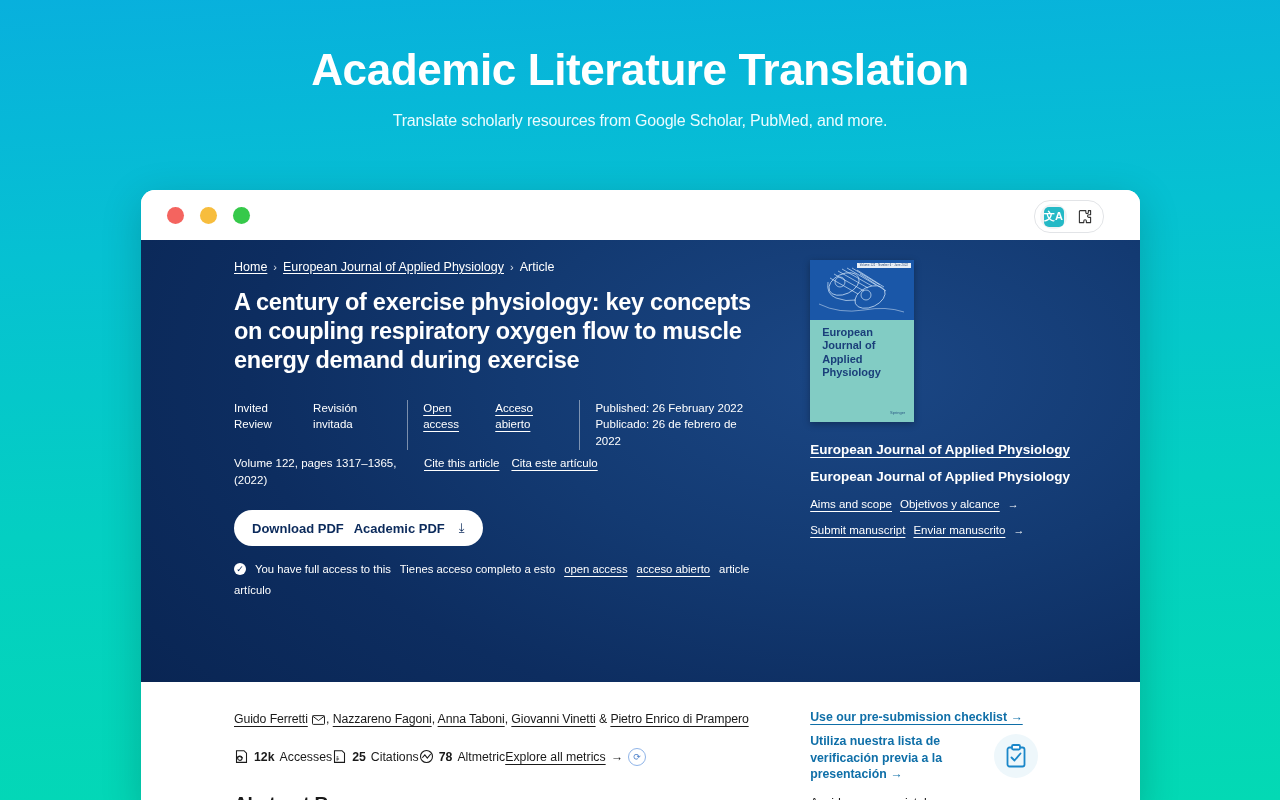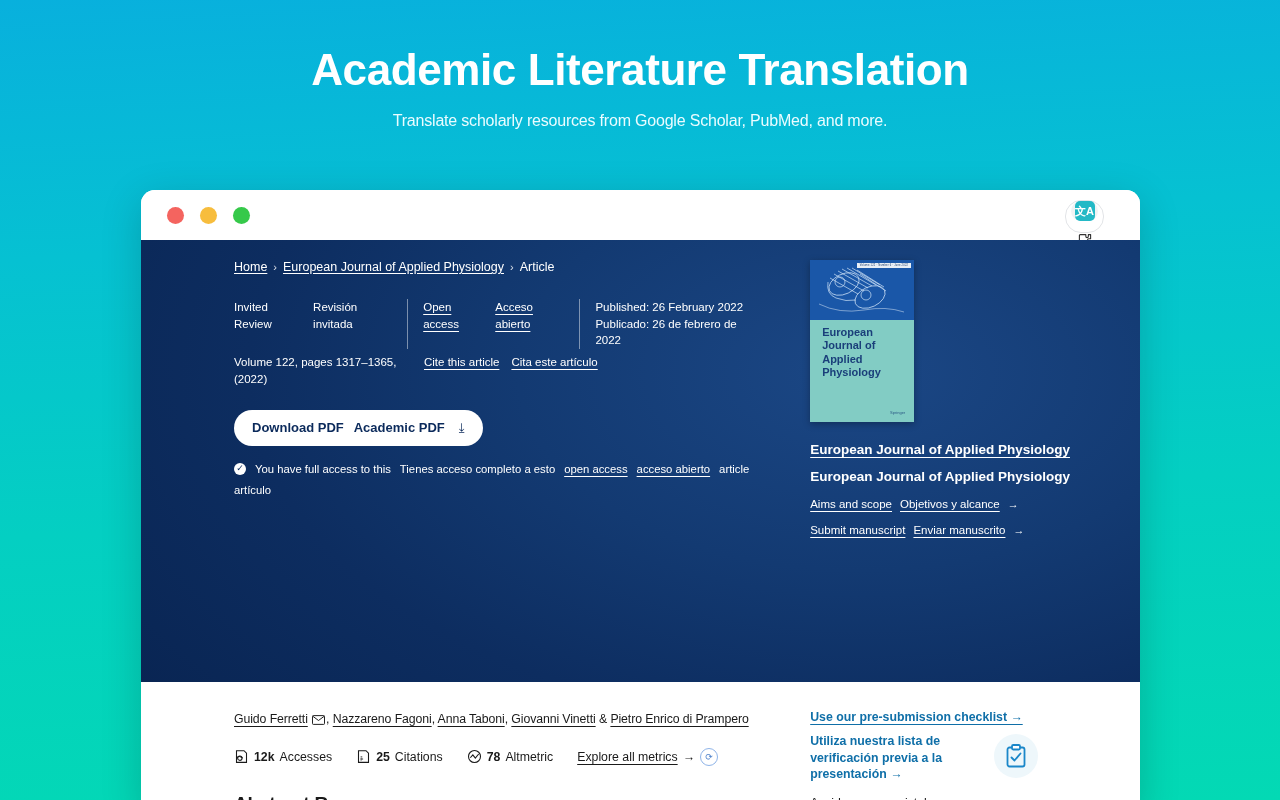--- a/index.html
+++ b/index.html
@@ -61,26 +61,25 @@
   .dot.yellow { background: #f7bd3d; }
   .dot.green { background: #36c94a; }
 
   .ext-pill {
     position: absolute;
     right: 36px;
     top: 10px;
     height: 31px;
     display: flex;
     align-items: center;
-    gap: 12px;
+    gap: 4px;
     padding: 0 5px;
     border: 1px solid #e2e4e7;
     border-radius: 16px;
     background: #fff;
-    flex-direction: column;
   }
   .ext-btn {
     width: 27px; height: 25px;
     display: flex; align-items: center; justify-content: center;
     border-radius: 13px;
   }
   .ext-btn.active { background: #f1f3f4; }
   .trans-icon {
     width: 20px; height: 20px;
     background: #24b9c6;
@@ -271,21 +270,21 @@
     line-height: 1.6;
     letter-spacing: -0.1px;
   }
   .authors .au { text-decoration: underline; text-underline-offset: 2.5px; }
   .mail-ic { display:inline-block; vertical-align:-2px; margin:0 1px; }
 
   .metrics {
     margin-top: 18px;
     display: flex;
     align-items: center;
-    gap: 24px;
+    gap: 0;
     font-size: 12.3px;
     color: #1a1a1a;
   }
   .metric { display: flex; align-items: center; gap: 5px; }
   .metric b { font-weight: bold; }
   .explore { text-decoration: underline; text-underline-offset: 2.5px; }
   .refresh-circle {
     width: 16px; height: 16px; border-radius: 50%;
     border: 1px solid #8fb4e8; color:#4a7fc9;
     font-size: 9px; display:inline-flex; align-items:center; justify-content:center;
@@ -366,20 +365,21 @@
 
       <div class="hero-left">
         <div class="breadcrumb">
           <a href="#">Home</a>
           <span class="sep">›</span>
           <a href="#">European Journal of Applied Physiology</a>
           <span class="sep">›</span>
           <span class="current">Article</span>
         </div>
 
+        <h2 class="art-title">A century of exercise physiology: key concepts on coupling respiratory oxygen flow to muscle energy demand during exercise</h2>
 
         <div class="meta-row">
           <div class="meta-cell">
             <span class="inline-pair">
               <span>Invited Review</span>
               <span>Revisión invitada</span>
             </span>
           </div>
           <div class="meta-cell bordered">
             <span class="inline-pair">

